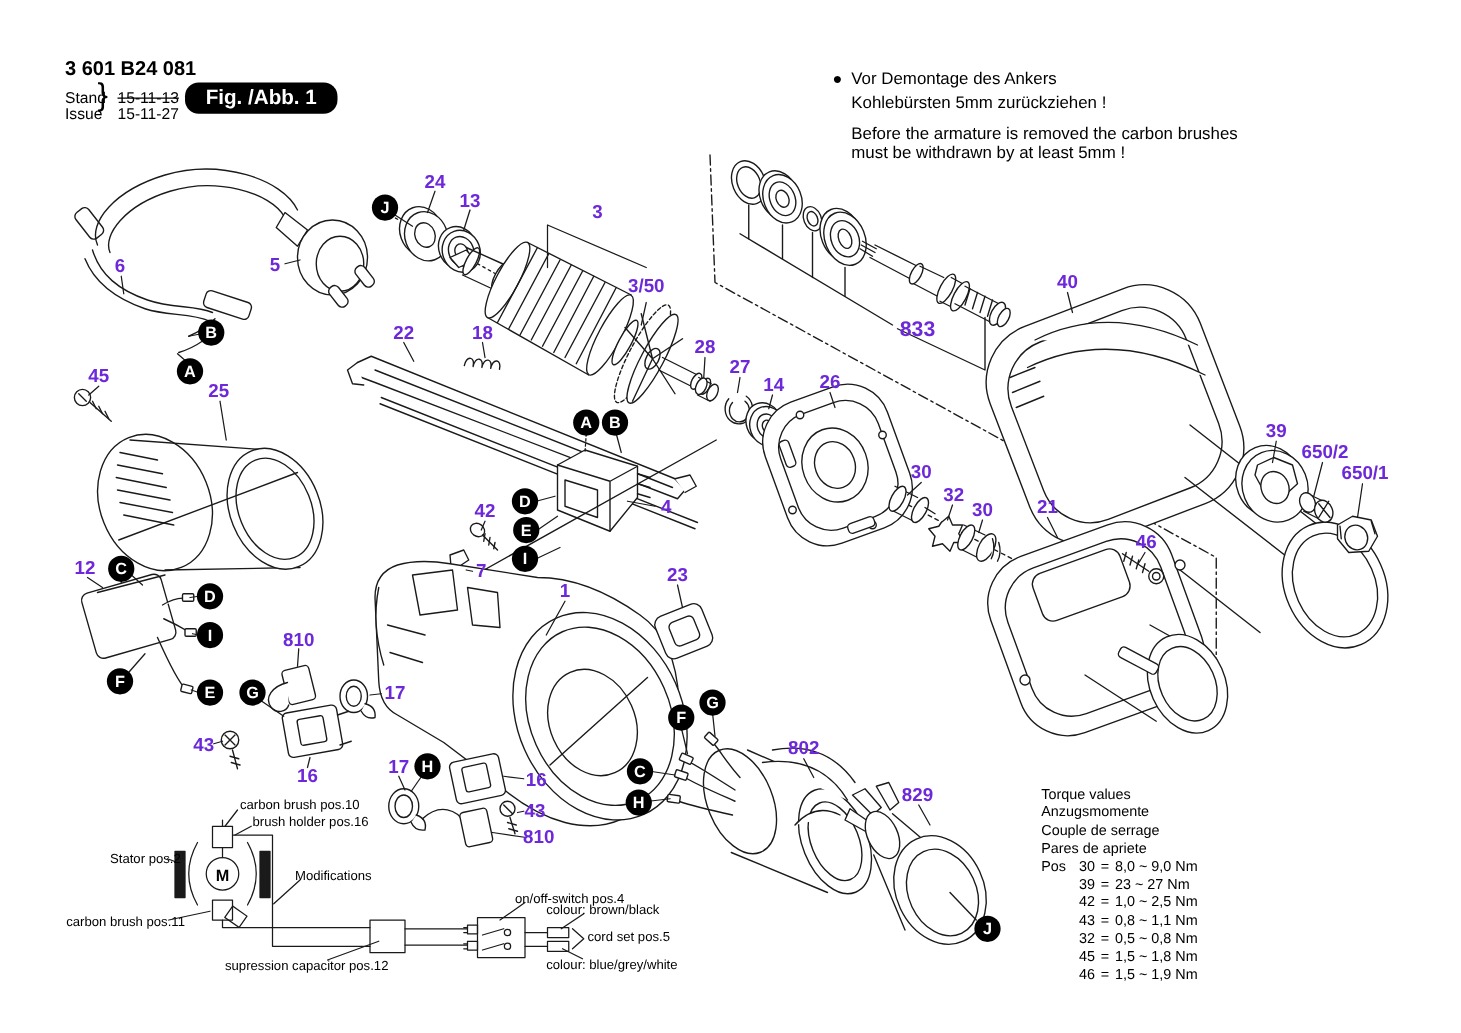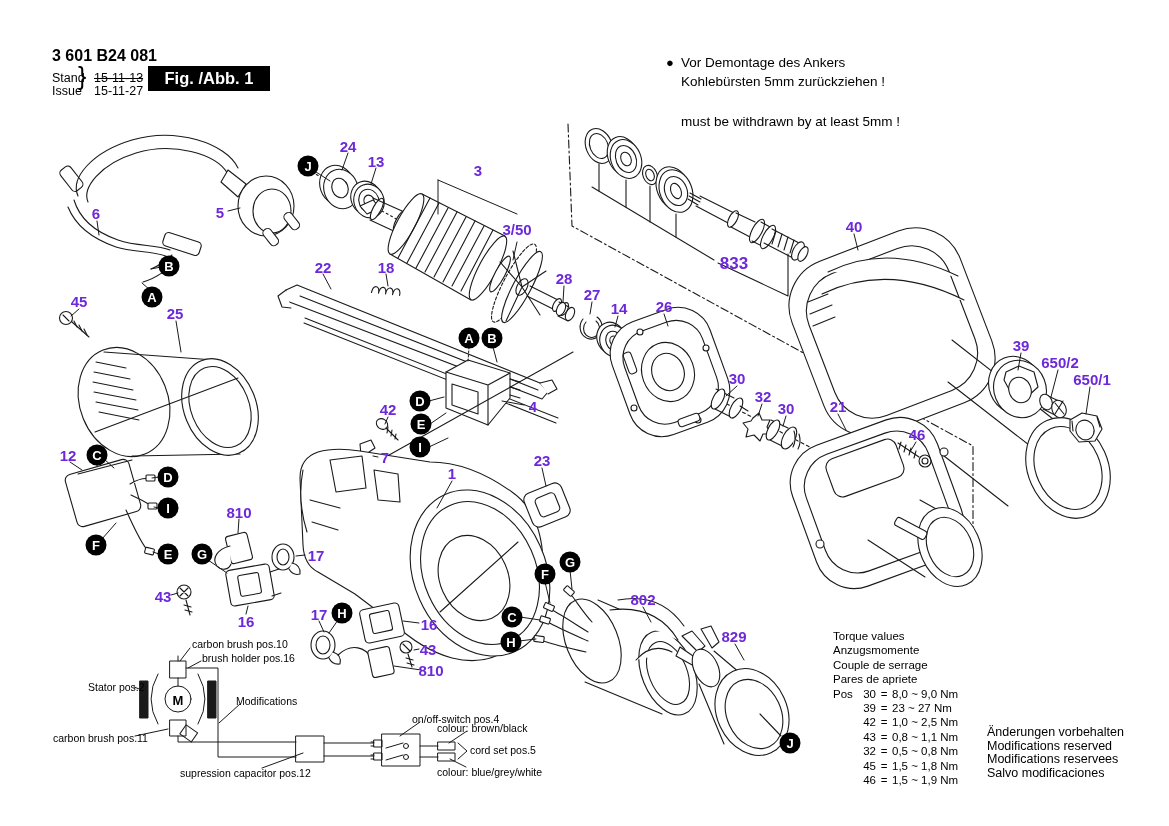--- a/index.html
+++ b/index.html
@@ -11,21 +11,21 @@
   .lbl.big{font-size:17px;margin-left:40px;}
   .mk{position:absolute;width:21px;height:21px;border-radius:50%;background:#000;color:#fff;
       font-weight:bold;font-size:13px;line-height:21px;text-align:center;
       transform:translate(-50%,-50%);}
   .txt{position:absolute;white-space:nowrap;}
   .hdr-pn{left:52px;top:47px;font-size:16px;font-weight:bold;}
   .hdr-row{font-size:12.5px;}
   .strike{text-decoration:line-through;}
   .brace{left:78px;top:62px;font-size:25px;font-weight:normal;}
   .figbox{position:absolute;left:148px;top:66px;width:122px;height:25px;background:#000;
-          color:#fff;font-weight:bold;font-size:16.5px;text-align:center;line-height:25px;}
+          color:#fff;font-weight:bold;font-size:16.5px;text-align:center;line-height:25px;border-radius:11px;}
   .title{left:557px;top:62px;transform:translate(-50%,-50%);font-weight:bold;font-size:21px;
          white-space:nowrap;position:absolute;}
   .note{font-size:13.5px;}
   .bullet{left:666px;top:55px;font-size:13px;}
   .wlbl{font-size:10.5px;}
   .torque{position:absolute;left:833px;top:629px;font-size:11.5px;line-height:14.4px;}
   .trow{display:flex;}
   .tpos{width:25px;}
   .tnum{width:18px;text-align:right;}
   .teq{width:16px;text-align:center;}
@@ -453,20 +453,21 @@
 <div class="txt hdr-row" style="left:52px;top:71px">Stand</div>
 <div class="txt hdr-row" style="left:52px;top:84px">Issue</div>
 <div class="txt brace">}</div>
 <div class="txt hdr-row strike" style="left:94px;top:71px">15-11-13</div>
 <div class="txt hdr-row" style="left:94px;top:84px">15-11-27</div>
 <div class="figbox">Fig. /Abb. 1</div>
 
 <div class="txt bullet">●</div>
 <div class="txt note" style="left:681px;top:55px">Vor Demontage des Ankers</div>
 <div class="txt note" style="left:681px;top:74px">Kohlebürsten 5mm zurückziehen !</div>
+<div class="txt note" style="left:681px;top:99px">Before the armature is removed the carbon brushes</div>
 <div class="txt note" style="left:681px;top:114px">must be withdrawn by at least 5mm !</div>
 
 <span class="lbl" style="left:348px;top:146px">24</span>
 <span class="lbl" style="left:376px;top:161px">13</span>
 <span class="lbl" style="left:478px;top:170px">3</span>
 <span class="lbl" style="left:517px;top:229px">3/50</span>
 <span class="lbl" style="left:323px;top:267px">22</span>
 <span class="lbl" style="left:386px;top:267px">18</span>
 <span class="lbl" style="left:564px;top:278px">28</span>
 <span class="lbl" style="left:592px;top:294px">27</span>
@@ -578,20 +579,14 @@
     <span class="tval">1,5 ~ 1,8 Nm</span>
   </div>
   <div class="trow">
     <span class="tpos"></span>
     <span class="tnum">46</span>
     <span class="teq">=</span>
     <span class="tval">1,5 ~ 1,9 Nm</span>
   </div>
 </div>
 
-<div class="footer">
-  <div>Änderungen vorbehalten</div>
-  <div>Modifications reserved</div>
-  <div>Modifications reservees</div>
-  <div>Salvo modificaciones</div>
+
 </div>
 
-</div>
-
 </body></html>

